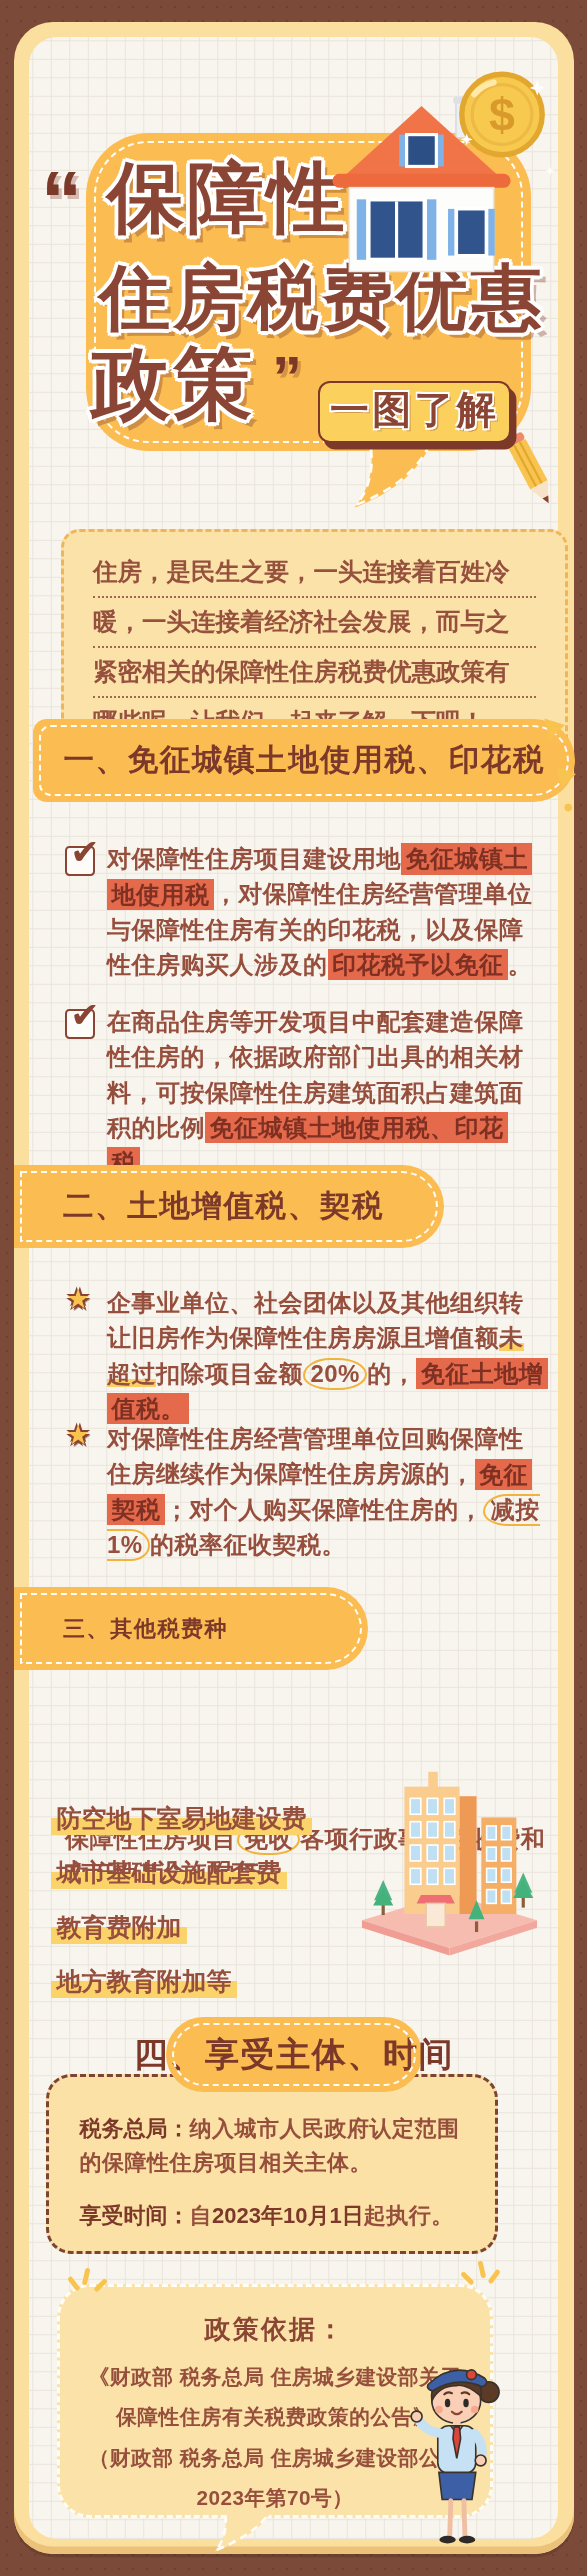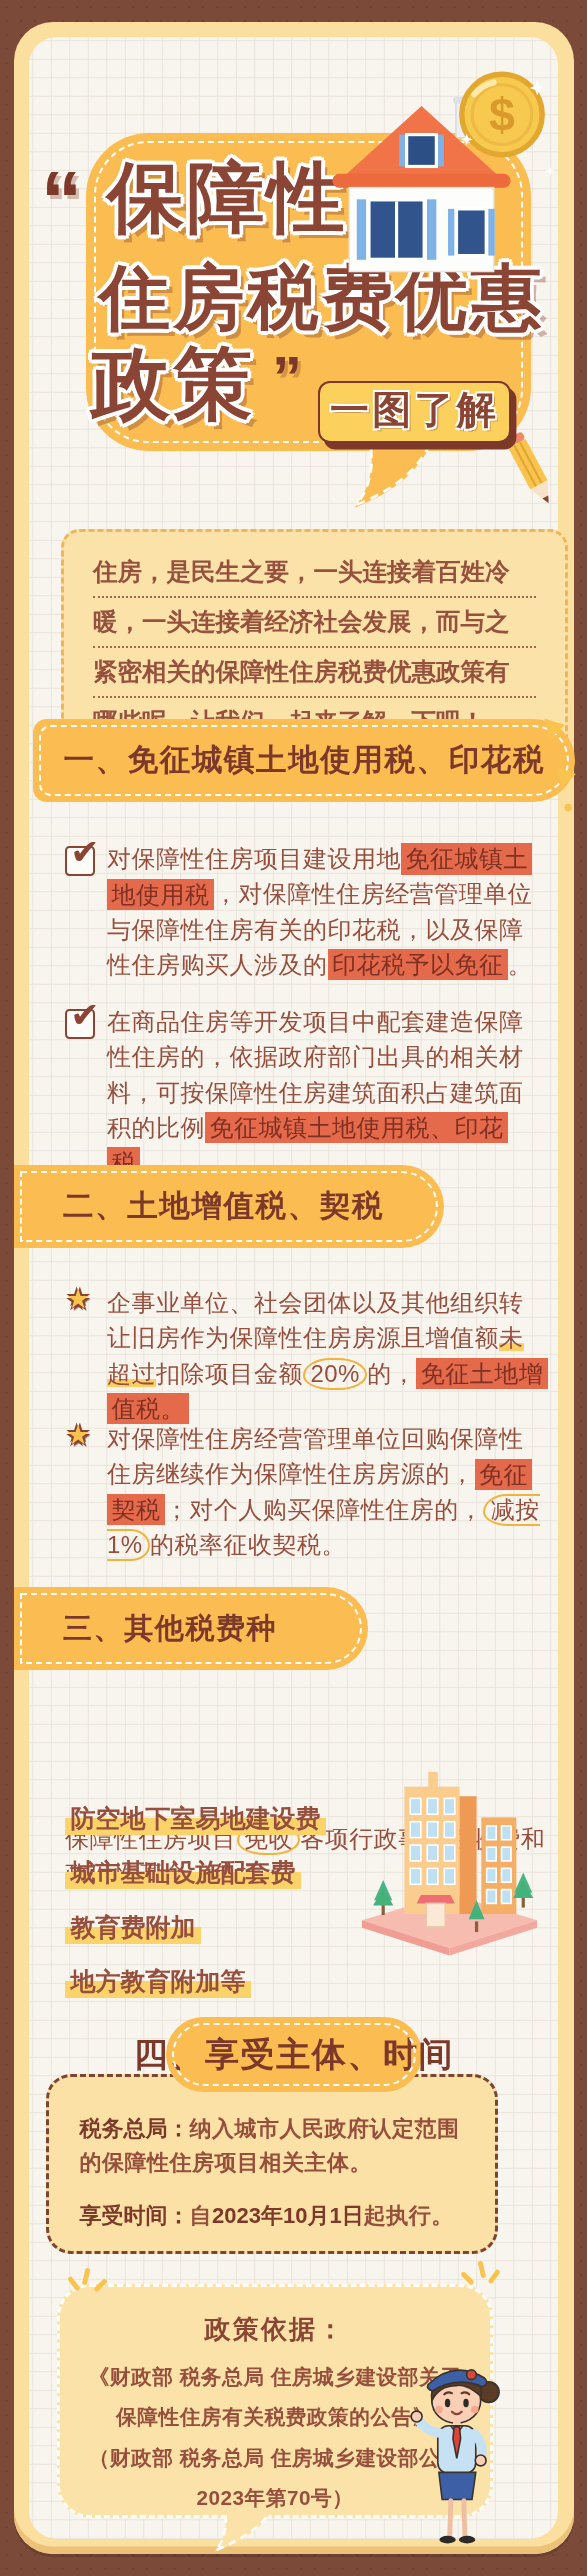--- a/index.html
+++ b/index.html
@@ -36,37 +36,37 @@
     padding:8.7px 0 9.8px;border-bottom:2.7px dotted #A2664F;line-height:1.2;}
   
   .pill{position:absolute;background:#FBBC52;display:flex;align-items:center;z-index:2;}
   .pill::after{content:"";position:absolute;inset:6px;border:2.2px dashed #FFFDF6;border-radius:inherit;pointer-events:none;}
   .pill-title{font-weight:bold;color:#7C392A;white-space:nowrap;letter-spacing:1.6px;}
   .pill-1{left:33px;top:719px;width:511px;height:83px;border-radius:14px 42px 42px 14px;padding-left:30.5px;}
   .pill-1 .pill-title{font-size:30.5px;}
   .pill-2{left:14px;top:1165px;width:381px;height:83px;border-radius:0 42px 42px 0;padding-left:49px;}
   .pill-2 .pill-title{font-size:30.5px;}
   .pill-3{left:14px;top:1587px;width:305px;height:83px;border-radius:0 42px 42px 0;padding-left:49px;}
-  .pill-3 .pill-title{font-size:29px;}
+  .pill-3 .pill-title{font-size:22px;}
   .pill-4{left:166px;top:2017px;width:256px;height:75px;border-radius:38px;justify-content:center;z-index:3;}
   .pill-4 .pill-title{font-size:34px;}
   
   .bullet{position:absolute;left:65px;width:481px;}
-  .bullet-text{margin-left:42px;font-size:24px;font-weight:normal;color:#964F3D;line-height:1.47;letter-spacing:0.5px;}
+  .bullet-text{margin-left:42px;font-size:24px;font-weight:bold;color:#964F3D;line-height:1.47;letter-spacing:0.5px;}
   .checkbox{position:absolute;left:0;top:5.4px;width:26px;height:26px;background:#FDFCF8;border:2.7px solid #8A4433;border-radius:4.4px;}
   .checkbox .tick{position:absolute;left:3.3px;top:-14px;font-size:35px;font-weight:bold;color:#8A4433;line-height:1;}
   .star{position:absolute;left:1.1px;top:1.1px;font-size:27px;color:#F8C34F;line-height:1;
     text-shadow:-1.6px -1.6px 0 #8A4433,1.6px -1.6px 0 #8A4433,-1.6px 1.6px 0 #8A4433,1.6px 1.6px 0 #8A4433,2.2px 2.7px 0 rgba(122,58,40,.5);}
   
   .seg-red{background:#E56A4B;color:#7E3023;padding:1.6px 4.4px 2.7px;-webkit-box-decoration-break:clone;box-decoration-break:clone;}
   .seg-yellow{background:linear-gradient(to top,#FBCF63 30%,transparent 30%);}
   .seg-circle{border:2.7px solid #F2B33D;border-radius:48% 52% 50% 50%/62% 58% 55% 50%;padding:0 5.4px 1.1px;}
   .seg-strong{color:#7C392A;letter-spacing:0;}
   
-  .hl-item{position:absolute;left:65px;font-size:25px;font-weight:bold;color:#964F3D;white-space:nowrap;
+  .hl-item{position:absolute;left:51px;font-size:25px;font-weight:bold;color:#964F3D;white-space:nowrap;
     background:linear-gradient(to top,#FBD36B 52%,transparent 52%);padding:0 5.4px;line-height:1.3;}
   
   .s4-card{position:absolute;left:46px;top:2074px;width:452px;height:180px;box-sizing:border-box;z-index:2;
     background:#FBE1A5;border:3.8px dashed #7C4434;border-radius:25px;padding:35px 30.5px 0;}
   .s4-row{font-size:22px;font-weight:bold;color:#964F3D;line-height:1.55;margin-bottom:18.5px;letter-spacing:0.5px;}
   
   .policy-bubble{position:absolute;left:57px;top:2284px;width:436px;height:234px;box-sizing:border-box;z-index:4;
     background:#FBE2A8;border:3.3px dashed #FFFDF6;border-radius:33px;padding:25px 24px 0;text-align:center;}
   .policy-heading{font-size:26px;font-weight:bold;color:#8A4534;letter-spacing:2.2px;margin-bottom:9.8px;}
   .policy-line{font-size:20.7px;font-weight:bold;color:#964F3D;line-height:1.95;letter-spacing:0.5px;}

